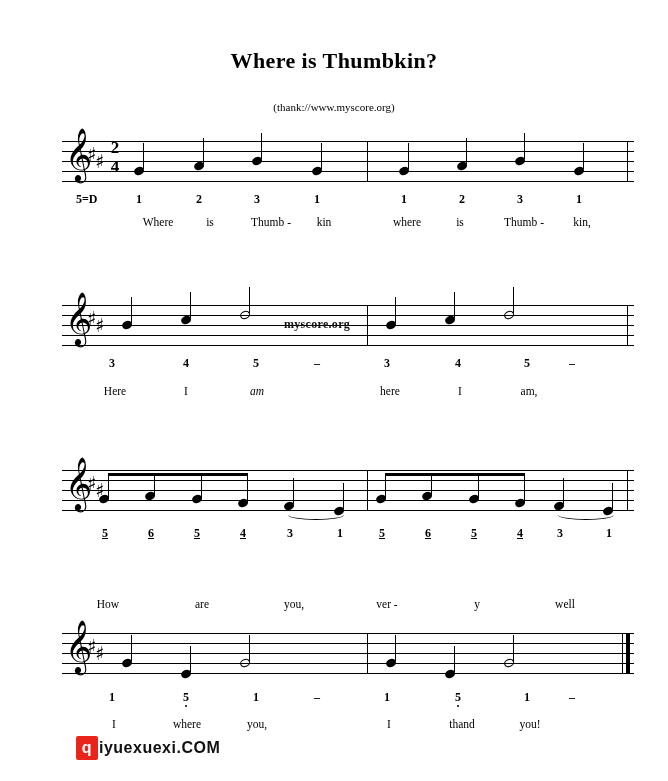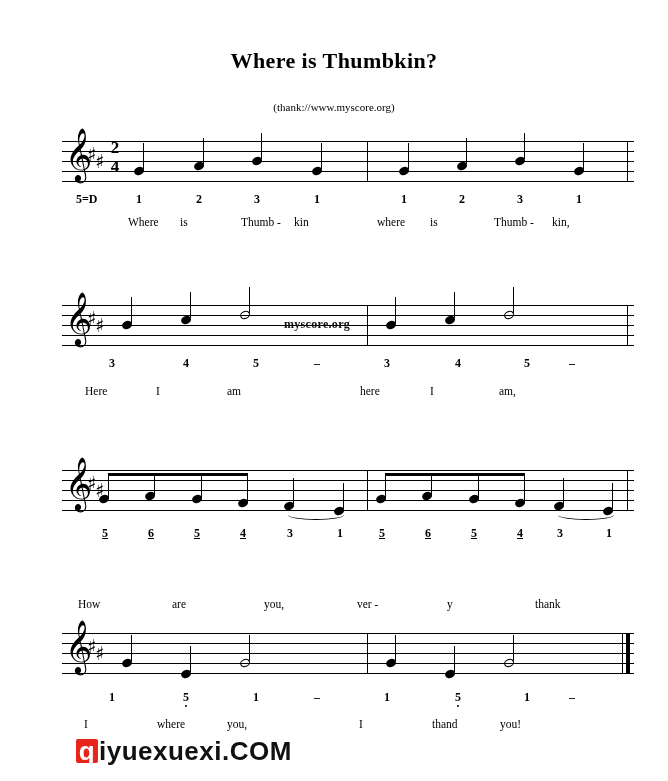--- a/index.html
+++ b/index.html
@@ -193,21 +193,21 @@
   .lyrics {
     position: absolute;
     left: 62px;
     width: 572px;
     height: 14px;
     font-family: "Liberation Serif", serif;
     font-size: 11.5px;
   }
   .lyr {
     position: absolute;
-    text-align: left;
+    text-align: center;
     width: 60px;
     margin-left: -30px;
     white-space: nowrap;
   }
 
   
   .watermark {
     position: absolute;
     font-family: "Liberation Serif", serif;
     font-weight: bold;
@@ -217,21 +217,21 @@
   }
 
   
   .brand {
     position: absolute;
     left: 28px;
     top: 736px;
     height: 26px;
     font-family: "Liberation Sans", sans-serif;
     font-weight: bold;
-    font-size: 26px;
+    font-size: 16px;
     letter-spacing: 0.5px;
     color: #111;
     padding-left: 48px;
   }
   .brand .q {
     display: inline-block;
     background: #e8241b;
     color: #ffffff;
     width: 22px;
     height: 24px;
@@ -349,21 +349,21 @@
   <span class="deg" style="left:255px;">–</span>
   <span class="deg" style="left:325px;">3</span>
   <span class="deg" style="left:396px;">4</span>
   <span class="deg" style="left:465px;">5</span>
   <span class="deg" style="left:510px;">–</span>
 </div>
 
 <div class="lyrics" style="top:385px;">
   <span class="lyr" style="left:53px;">Here</span>
   <span class="lyr" style="left:124px;">I</span>
-  <span class="lyr" style="left:195px;">am</span>
+  <span class="lyr" style="left:195px;font-style:italic;">am</span>
   <span class="lyr" style="left:328px;">here</span>
   <span class="lyr" style="left:398px;">I</span>
   <span class="lyr" style="left:467px;">am,</span>
 </div>
 
 <div class="system" style="top:470px;">
   <div class="staff-lines">
     <div class="ln l1"></div>
       <div class="ln l2"></div>
       <div class="ln l3"></div>
@@ -425,21 +425,21 @@
   <span class="deg" style="left:498px;">3</span>
   <span class="deg" style="left:547px;">1</span>
 </div>
 
 <div class="lyrics" style="top:554px;margin-top:44px;">
   <span class="lyr" style="left:46px;">How</span>
   <span class="lyr" style="left:140px;">are</span>
   <span class="lyr" style="left:232px;">you,</span>
   <span class="lyr" style="left:325px;">ver -</span>
   <span class="lyr" style="left:415px;">y</span>
-  <span class="lyr" style="left:503px;">thank</span>
+  <span class="lyr" style="left:503px;">well</span>
 </div>
 
 <div class="system" style="top:633px;">
   <div class="staff-lines">
     <div class="ln l1"></div>
       <div class="ln l2"></div>
       <div class="ln l3"></div>
       <div class="ln l4"></div>
       <div class="ln l5"></div>
   </div>

